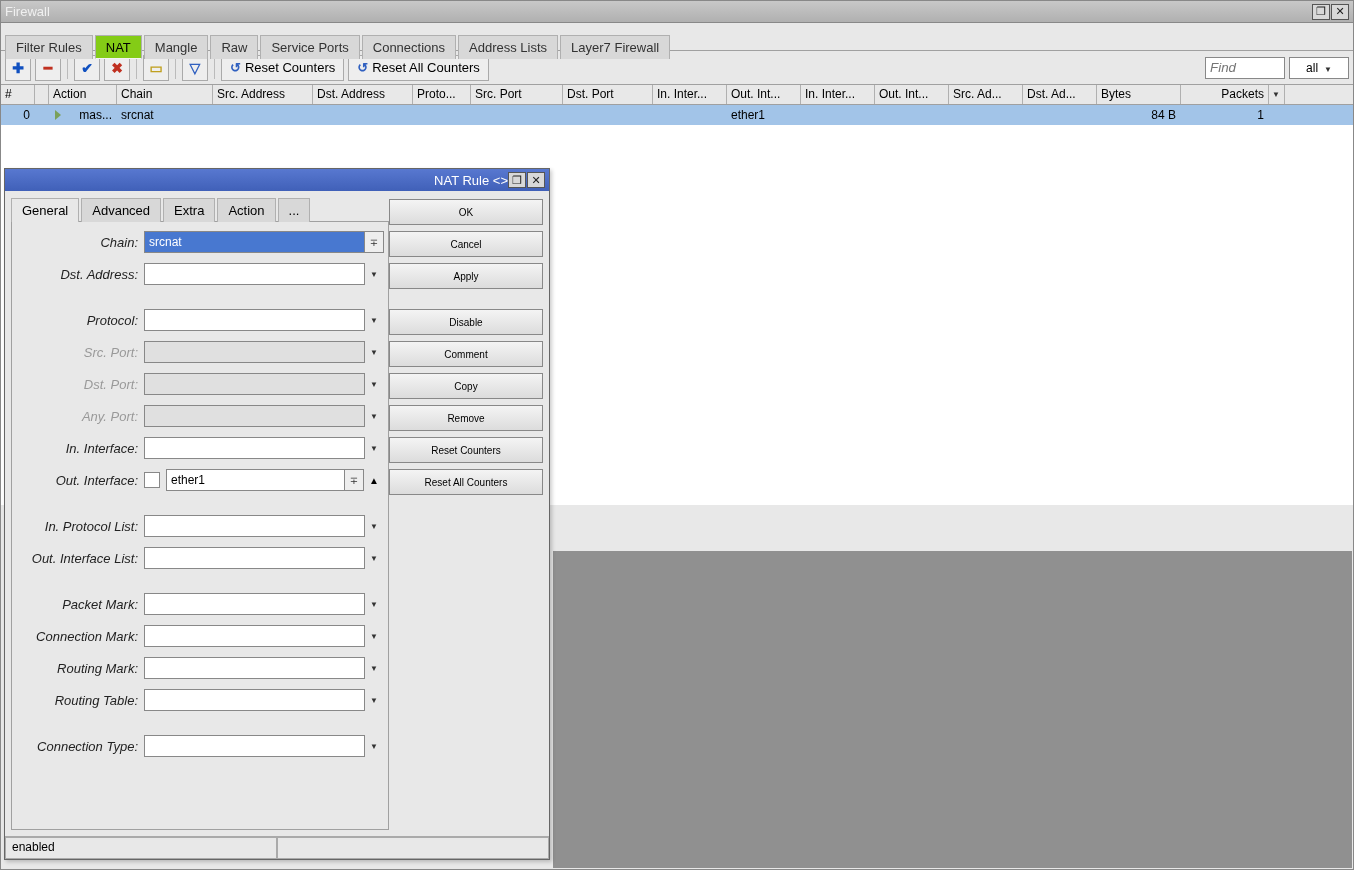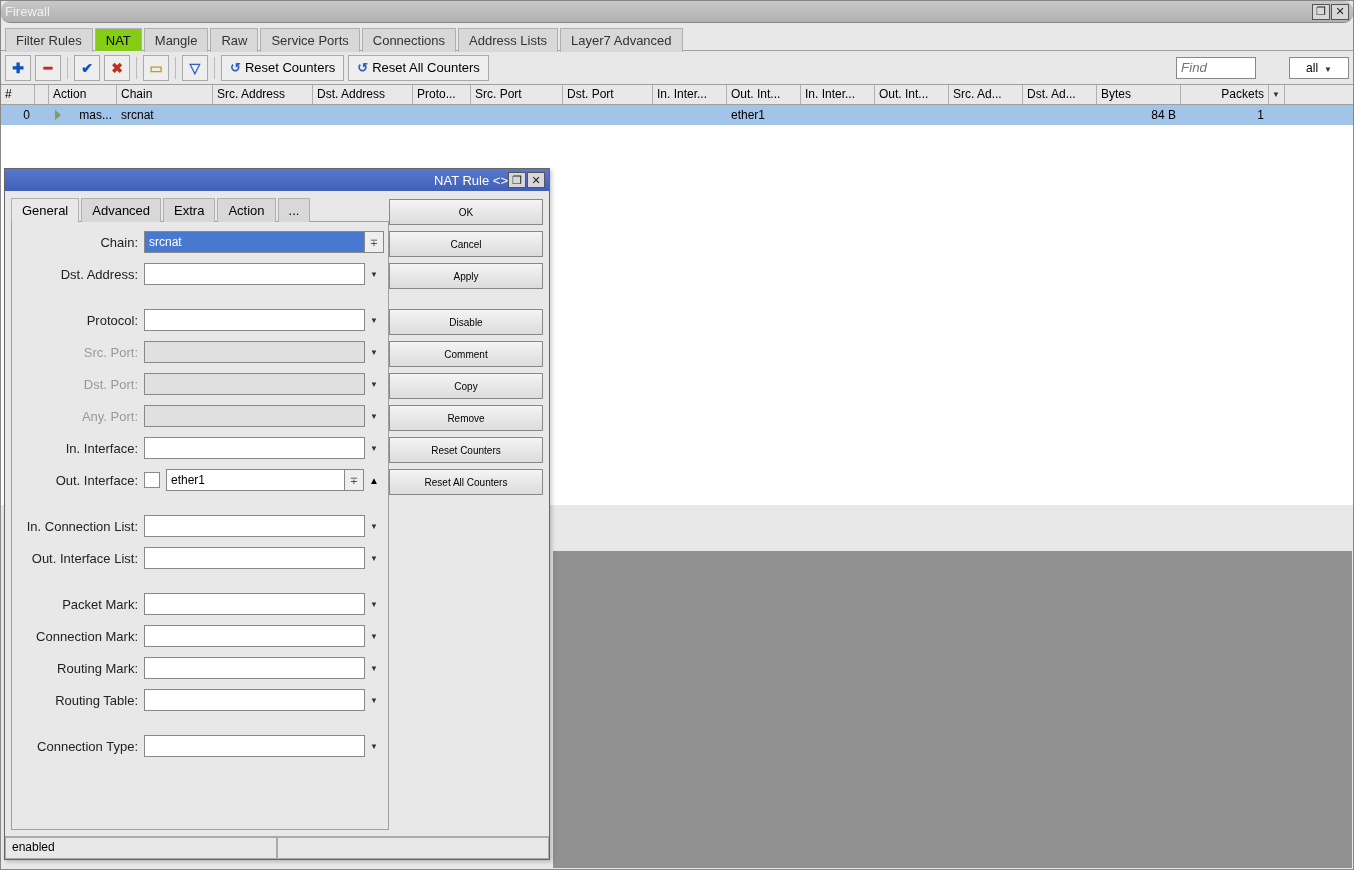--- a/index.html
+++ b/index.html
@@ -1,52 +1,52 @@
 <!DOCTYPE html>
 <html><head>
 <meta charset="utf-8">
 <style>
 * { box-sizing: border-box; margin: 0; padding: 0; }
 body { font-family: Arial, sans-serif; font-size: 12px; background: #909090; width: 1354px; height: 870px; position: relative; overflow: hidden; }
 
 .main-window { position: absolute; top: 0; left: 0; width: 1354px; height: 870px; background: #e8e8e8; border: 1px solid #888; }
-.titlebar { height: 22px; background: linear-gradient(#c8c8c8, #b0b0b0); color: #fff; display: flex; align-items: center; padding: 0 4px; justify-content: space-between; border-bottom: 1px solid #888; border-radius: 9px; }
+.titlebar { height: 22px; background: linear-gradient(#c8c8c8, #b0b0b0); color: #fff; display: flex; align-items: center; padding: 0 4px; justify-content: space-between; border-bottom: 1px solid #888; }
 .titlebar-text { font-size: 13px; color: #f0f0f0; }
 .titlebar-btns { display: flex; gap: 1px; }
 .titlebar-btn { width: 18px; height: 16px; background: #d8d8d8; border: 1px solid #555; display: flex; align-items: center; justify-content: center; font-size: 11px; cursor: pointer; color: #222; }
 
 .tabs { display: flex; background: #e8e8e8; border-bottom: 1px solid #a0a0a0; height: 28px; padding-top: 3px; padding-left: 4px; }
-.tab { padding: 4px 10px; background: #d8d8d8; border: 1px solid #b0b0b0; border-bottom: none; margin-right: 2px; cursor: pointer; font-size: 13px; color: #333; position: relative; top: 2px; }
+.tab { padding: 4px 10px; background: #d8d8d8; border: 1px solid #b0b0b0; border-bottom: none; margin-right: 2px; cursor: pointer; font-size: 13px; color: #333; position: relative; top: 9px; }
 .tab.active { background: #84cc16; border-bottom: 1px solid #f4f4f4; font-weight: normal; color: #000; }
 
 .toolbar { height: 34px; background: #e8e8e8; border-bottom: 1px solid #a0a0a0; display: flex; align-items: center; padding: 0 4px; gap: 4px; }
 .tbtn { width: 26px; height: 26px; border: 1px solid #aaa; background: #eee; display: flex; align-items: center; justify-content: center; cursor: pointer; font-size: 14px; font-weight: bold; }
 .tbtn-text { height: 26px; border: 1px solid #aaa; background: #eee; display: flex; align-items: center; padding: 0 8px; cursor: pointer; gap: 4px; font-size: 13px; }
 .tsep { width: 1px; height: 22px; background: #bbb; margin: 0 2px; }
 .find-box { width: 80px; height: 22px; border: 1px solid #888; padding: 0 4px; color: #999; font-style: italic; }
-.filter-sel { height: 22px; border: 1px solid #888; padding: 0 16px; background: #fff; min-width: 50px; display: flex; align-items: center; justify-content: flex-start; gap: 6px; margin-left: 29px; }
+.filter-sel { height: 22px; border: 1px solid #888; padding: 0 16px; background: #fff; min-width: 50px; display: flex; align-items: center; justify-content: flex-start; gap: 6px; }
 .spacer { flex: 1; }
 
 .table-head { display: flex; background: #e8e8e8; border-bottom: 1px solid #a0a0a0; height: 20px; font-size: 12px; }
 .th { border-right: 1px solid #b0b0b0; padding: 2px 4px; text-align: left; overflow: hidden; white-space: nowrap; }
 .table-row { display: flex; height: 20px; font-size: 12px; align-items: center; }
 .table-row.selected { background: #a2c4e8; }
 .td { border-right: 1px solid transparent; padding: 2px 4px; overflow: hidden; white-space: nowrap; }
 .table-body { background: #fff; height: 400px; }
 
 .dialog { position: absolute; top: 168px; left: 4px; width: 546px; background: #e8e8e8; border: 1px solid #666; box-shadow: 2px 2px 4px rgba(0,0,0,0.2); }
 .dlg-title { height: 22px; background: linear-gradient(#5878d0, #4060b8); color: #fff; display: flex; align-items: center; justify-content: flex-end; padding: 0 4px; font-size: 13px; }
 .dlg-body { display: flex; padding: 6px; gap: 0; }
 .dlg-left { flex: 1; }
 .dlg-tabs { display: flex; border-bottom: 1px solid #a0a0a0; }
 .dlg-tab { padding: 4px 10px; background: #d8d8d8; border: 1px solid #b0b0b0; border-bottom: none; margin-right: 2px; cursor: pointer; font-size: 13px; position: relative; top: 1px; }
 .dlg-tab.active { background: #e8e8e8; }
 .dlg-form { border: 1px solid #a0a0a0; border-top: none; background: #e8e8e8; padding: 8px 4px; height: 608px; }
 .form-row { display: flex; align-items: center; margin-bottom: 8px; height: 24px; }
-.form-label { width: 128px; text-align: right; padding-right: 6px; font-size: 13px; color: #222; }
+.form-label { width: 128px; text-align: right; padding-right: 6px; font-size: 13px; color: #222; font-style: italic; }
 .form-label.disabled { color: #999; }
 .form-input { flex: 1; height: 22px; border: 1px solid #888; background: #fff; padding: 0 4px; display: flex; align-items: center; }
 .form-input.highlighted { background: #4878d0; color: #fff; }
 .form-input.disabled { background: #e0e0e0; }
 .form-arrow { width: 20px; height: 22px; display: flex; align-items: center; justify-content: center; color: #333; cursor: pointer; font-size: 10px; border: 1px solid #888; background: #eee; margin-left: -1px; }
 .form-arrow.plain { border: none; background: transparent; }
 .form-extra { width: 20px; height: 22px; display: flex; align-items: center; justify-content: center; font-size: 10px; }
 .form-gap { height: 14px; }
 .chk { width: 16px; height: 16px; border: 1px solid #888; background: #fff; margin-right: 6px; }
 
@@ -84,21 +84,21 @@
   </div>
 
   <div class="tabs">
     <div class="tab">Filter Rules</div>
     <div class="tab active">NAT</div>
     <div class="tab">Mangle</div>
     <div class="tab">Raw</div>
     <div class="tab">Service Ports</div>
     <div class="tab">Connections</div>
     <div class="tab">Address Lists</div>
-    <div class="tab">Layer7 Advanced</div>
+    <div class="tab">Layer7 Firewall</div>
   </div>
 
   <div class="toolbar">
     <div class="tbtn icon-plus">✚</div>
     <div class="tbtn icon-minus">━</div>
     <div class="tsep"></div>
     <div class="tbtn icon-check">✔</div>
     <div class="tbtn icon-x">✖</div>
     <div class="tsep"></div>
     <div class="tbtn icon-note">▭</div>
@@ -225,21 +225,21 @@
         </div>
         <div class="form-row">
           <div class="form-label">Out. Interface:</div>
           <div class="chk"></div>
           <div class="form-input" style="flex:1">ether1</div>
           <div class="form-arrow">∓</div>
           <div class="form-extra">▲</div>
         </div>
         <div class="form-gap"></div>
         <div class="form-row">
-          <div class="form-label">In. Connection List:</div>
+          <div class="form-label">In. Protocol List:</div>
           <div class="form-input"></div>
           <div class="form-arrow plain tri-down"></div>
         </div>
         <div class="form-row">
           <div class="form-label">Out. Interface List:</div>
           <div class="form-input"></div>
           <div class="form-arrow plain tri-down"></div>
         </div>
         <div class="form-gap"></div>
         <div class="form-row">

